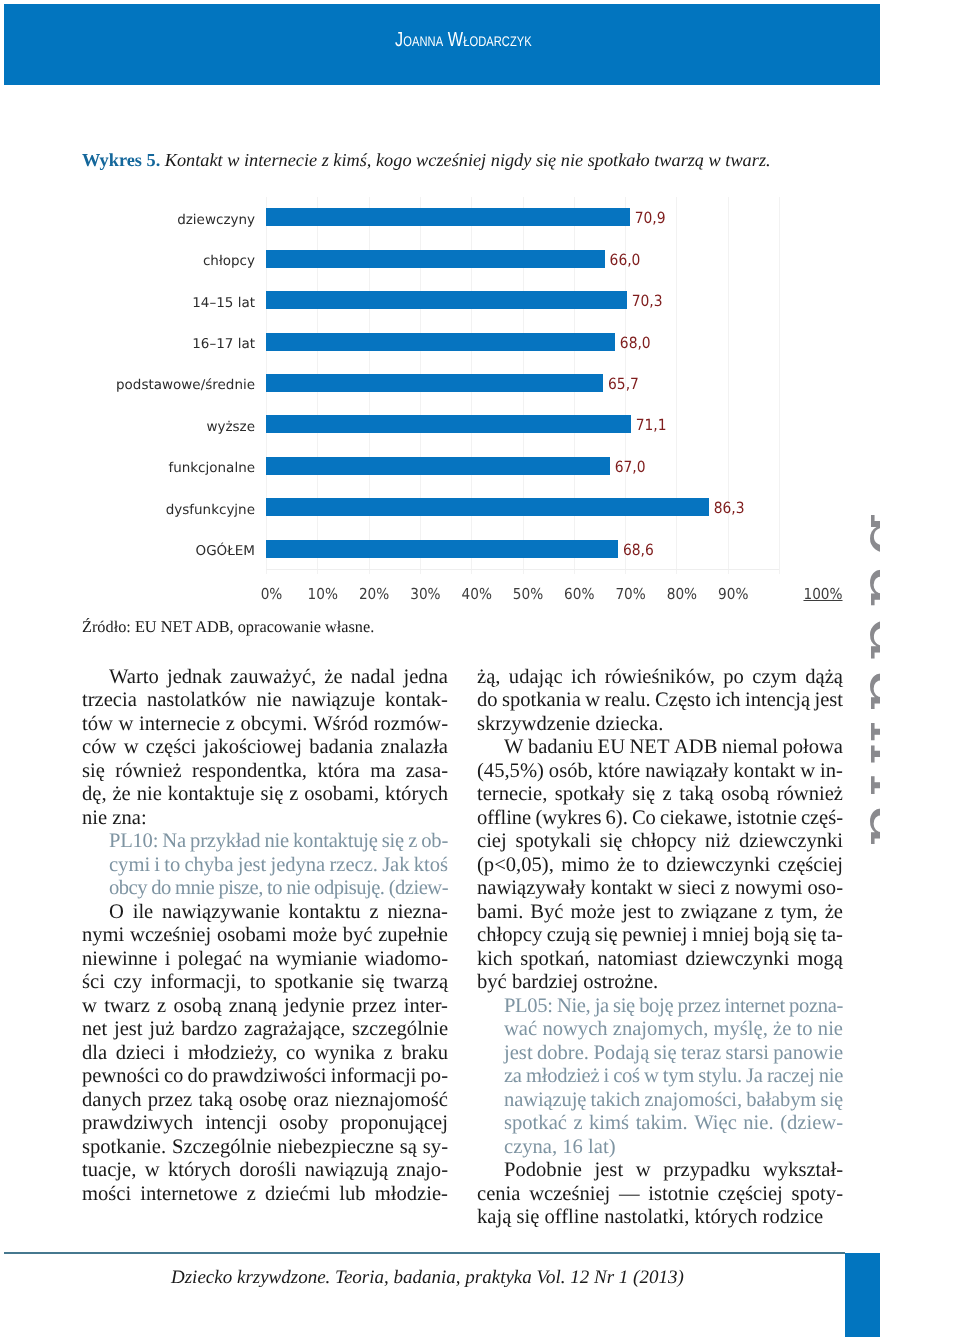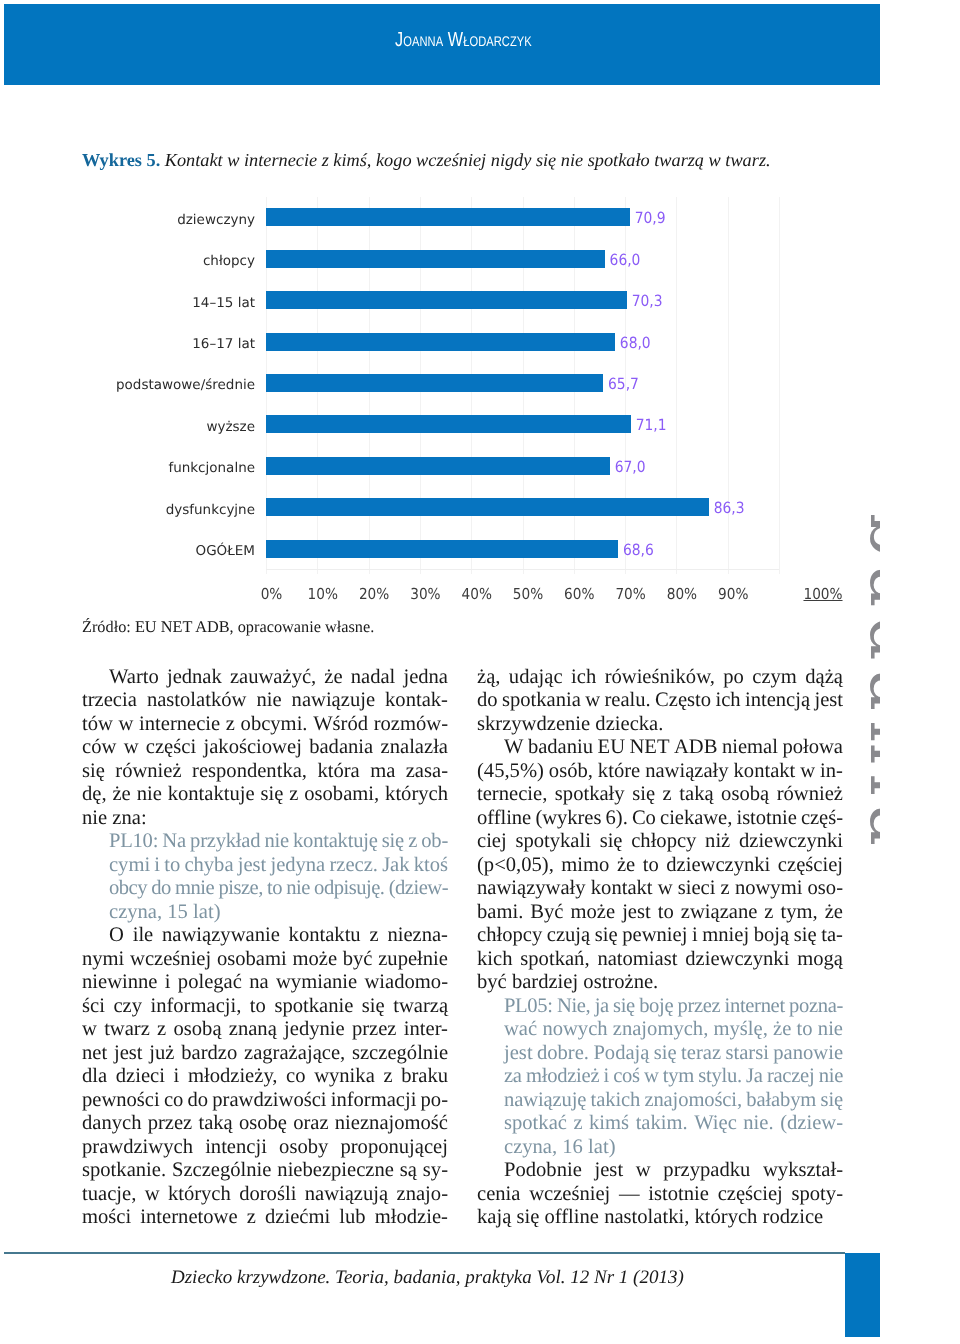--- a/index.html
+++ b/index.html
@@ -18,21 +18,21 @@
   .fig-cap{position:absolute;left:82px;top:149.5px;width:800px;font-size:18.3px;line-height:20px;
     color:#1a1a1a;font-style:italic;}
   .fig-cap b{color:#14679b;font-style:normal;font-weight:bold;}
 
   
   .chart{position:absolute;left:82px;top:196.7px;width:760px;}
   .plot{position:absolute;left:184px;top:0;width:513px;}
   .gridline{position:absolute;top:0;width:1px;background:#f2f2f2;}
   .axisline{position:absolute;height:1px;background:#eeeeee;}
   .bar{position:absolute;height:18px;}
-  .barval{position:absolute;font-family:"DejaVu Sans",sans-serif;font-size:15.4px;font-stretch:condensed;color:#8b5cf6;white-space:nowrap;}
+  .barval{position:absolute;font-family:"DejaVu Sans",sans-serif;font-size:15.4px;font-stretch:condensed;color:#7f1d1d;white-space:nowrap;}
   .cat-label{position:absolute;text-align:right;font-family:"DejaVu Sans",sans-serif;
     font-size:13.5px;color:#2b2b2b;white-space:nowrap;}
   .axis-tick{position:absolute;font-family:"DejaVu Sans",sans-serif;font-size:15.2px;
     font-stretch:condensed;color:#3d3d3d;text-align:center;}
 
   .source{position:absolute;left:82px;top:616.5px;font-size:16.3px;color:#1a1a1a;}
 
   
   .col{position:absolute;width:366px;}
   .col.left{left:82px;top:665.5px;}
@@ -134,21 +134,20 @@
       <div class="ln indent"><span class="ind"></span><span class="w">Warto</span><span class="sp"> </span><span class="w">jednak</span><span class="sp"> </span><span class="w">zauważyć,</span><span class="sp"> </span><span class="w">że</span><span class="sp"> </span><span class="w">nadal</span><span class="sp"> </span><span class="w">jedna</span></div>
       <div class="ln "><span class="w">trzecia</span><span class="sp"> </span><span class="w">nastolatków</span><span class="sp"> </span><span class="w">nie</span><span class="sp"> </span><span class="w">nawiązuje</span><span class="sp"> </span><span class="w">kontak-</span></div>
       <div class="ln "><span class="w">tów</span><span class="sp"> </span><span class="w">w</span><span class="sp"> </span><span class="w">internecie</span><span class="sp"> </span><span class="w">z</span><span class="sp"> </span><span class="w">obcymi.</span><span class="sp"> </span><span class="w">Wśród</span><span class="sp"> </span><span class="w">rozmów-</span></div>
       <div class="ln "><span class="w">ców</span><span class="sp"> </span><span class="w">w</span><span class="sp"> </span><span class="w">części</span><span class="sp"> </span><span class="w">jakościowej</span><span class="sp"> </span><span class="w">badania</span><span class="sp"> </span><span class="w">znalazła</span></div>
       <div class="ln "><span class="w">się</span><span class="sp"> </span><span class="w">również</span><span class="sp"> </span><span class="w">respondentka,</span><span class="sp"> </span><span class="w">która</span><span class="sp"> </span><span class="w">ma</span><span class="sp"> </span><span class="w">zasa-</span></div>
       <div class="ln "><span class="w">dę,</span><span class="sp"> </span><span class="w">że</span><span class="sp"> </span><span class="w">nie</span><span class="sp"> </span><span class="w">kontaktuje</span><span class="sp"> </span><span class="w">się</span><span class="sp"> </span><span class="w">z</span><span class="sp"> </span><span class="w">osobami,</span><span class="sp"> </span><span class="w">których</span></div>
       <div class="ln last">nie zna:</div>
       <div class="ln quote indent" style="letter-spacing: -0.241px;"><span class="w">PL10:</span><span class="sp"> </span><span class="w">Na</span><span class="sp"> </span><span class="w">przykład</span><span class="sp"> </span><span class="w">nie</span><span class="sp"> </span><span class="w">kontaktuję</span><span class="sp"> </span><span class="w">się</span><span class="sp"> </span><span class="w">z</span><span class="sp"> </span><span class="w">ob-</span></div>
       <div class="ln quote" style="letter-spacing: -0.018px;"><span class="w">cymi</span><span class="sp"> </span><span class="w">i</span><span class="sp"> </span><span class="w">to</span><span class="sp"> </span><span class="w">chyba</span><span class="sp"> </span><span class="w">jest</span><span class="sp"> </span><span class="w">jedyna</span><span class="sp"> </span><span class="w">rzecz.</span><span class="sp"> </span><span class="w">Jak</span><span class="sp"> </span><span class="w">ktoś</span></div>
       <div class="ln quote" style="letter-spacing: -0.506px;"><span class="w">obcy</span><span class="sp"> </span><span class="w">do</span><span class="sp"> </span><span class="w">mnie</span><span class="sp"> </span><span class="w">pisze,</span><span class="sp"> </span><span class="w">to</span><span class="sp"> </span><span class="w">nie</span><span class="sp"> </span><span class="w">odpisuję.</span><span class="sp"> </span><span class="w">(dziew-</span></div>
-      <div class="ln quote last">czyna, 15 lat)</div>
       <div class="ln indent"><span class="ind"></span><span class="w">O</span><span class="sp"> </span><span class="w">ile</span><span class="sp"> </span><span class="w">nawiązywanie</span><span class="sp"> </span><span class="w">kontaktu</span><span class="sp"> </span><span class="w">z</span><span class="sp"> </span><span class="w">niezna-</span></div>
       <div class="ln "><span class="w">nymi</span><span class="sp"> </span><span class="w">wcześniej</span><span class="sp"> </span><span class="w">osobami</span><span class="sp"> </span><span class="w">może</span><span class="sp"> </span><span class="w">być</span><span class="sp"> </span><span class="w">zupełnie</span></div>
       <div class="ln "><span class="w">niewinne</span><span class="sp"> </span><span class="w">i</span><span class="sp"> </span><span class="w">polegać</span><span class="sp"> </span><span class="w">na</span><span class="sp"> </span><span class="w">wymianie</span><span class="sp"> </span><span class="w">wiadomo-</span></div>
       <div class="ln "><span class="w">ści</span><span class="sp"> </span><span class="w">czy</span><span class="sp"> </span><span class="w">informacji,</span><span class="sp"> </span><span class="w">to</span><span class="sp"> </span><span class="w">spotkanie</span><span class="sp"> </span><span class="w">się</span><span class="sp"> </span><span class="w">twarzą</span></div>
       <div class="ln "><span class="w">w</span><span class="sp"> </span><span class="w">twarz</span><span class="sp"> </span><span class="w">z</span><span class="sp"> </span><span class="w">osobą</span><span class="sp"> </span><span class="w">znaną</span><span class="sp"> </span><span class="w">jedynie</span><span class="sp"> </span><span class="w">przez</span><span class="sp"> </span><span class="w">inter-</span></div>
       <div class="ln "><span class="w">net</span><span class="sp"> </span><span class="w">jest</span><span class="sp"> </span><span class="w">już</span><span class="sp"> </span><span class="w">bardzo</span><span class="sp"> </span><span class="w">zagrażające,</span><span class="sp"> </span><span class="w">szczególnie</span></div>
       <div class="ln "><span class="w">dla</span><span class="sp"> </span><span class="w">dzieci</span><span class="sp"> </span><span class="w">i</span><span class="sp"> </span><span class="w">młodzieży,</span><span class="sp"> </span><span class="w">co</span><span class="sp"> </span><span class="w">wynika</span><span class="sp"> </span><span class="w">z</span><span class="sp"> </span><span class="w">braku</span></div>
       <div class="ln " style="letter-spacing: -0.011px;"><span class="w">pewności</span><span class="sp"> </span><span class="w">co</span><span class="sp"> </span><span class="w">do</span><span class="sp"> </span><span class="w">prawdziwości</span><span class="sp"> </span><span class="w">informacji</span><span class="sp"> </span><span class="w">po-</span></div>
       <div class="ln "><span class="w">danych</span><span class="sp"> </span><span class="w">przez</span><span class="sp"> </span><span class="w">taką</span><span class="sp"> </span><span class="w">osobę</span><span class="sp"> </span><span class="w">oraz</span><span class="sp"> </span><span class="w">nieznajomość</span></div>
       <div class="ln "><span class="w">prawdziwych</span><span class="sp"> </span><span class="w">intencji</span><span class="sp"> </span><span class="w">osoby</span><span class="sp"> </span><span class="w">proponującej</span></div>

